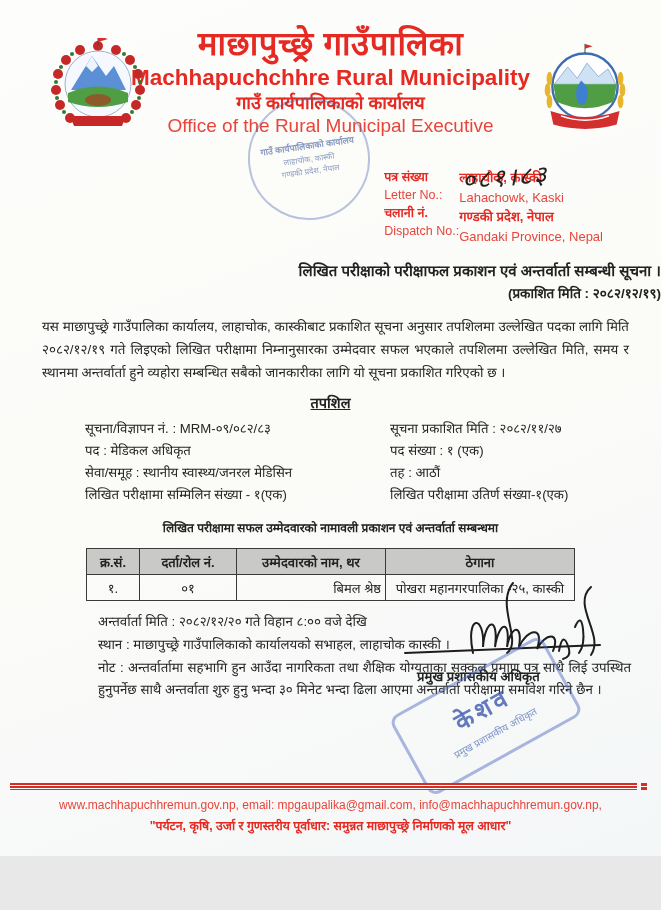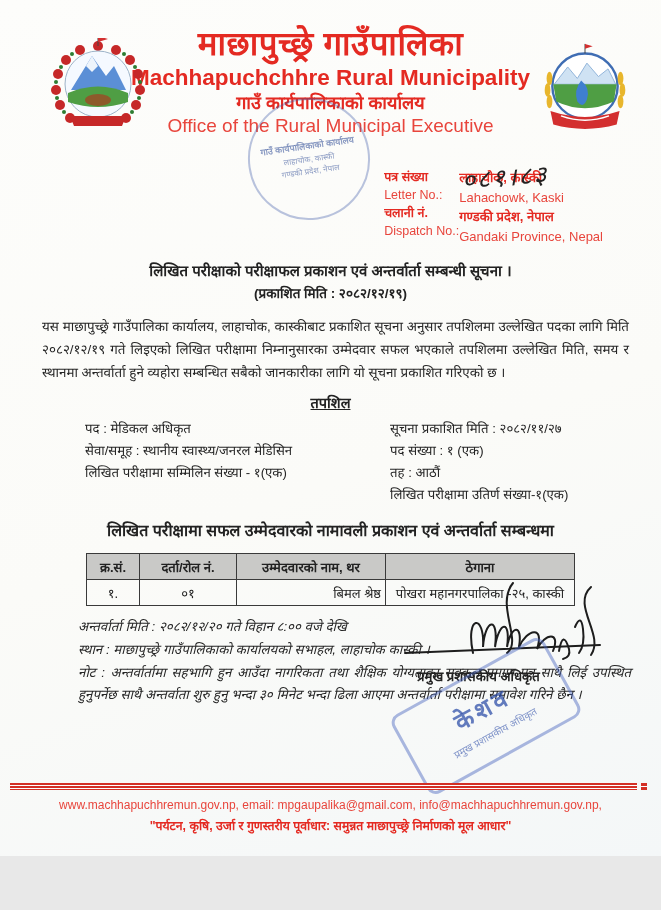--- a/index.html
+++ b/index.html
@@ -36,46 +36,46 @@
   .ref .en{color:#e8453c;}
   .hand{
     position:absolute;left:78px;top:-8px;color:#222;font-size:25px;
     font-style:italic;transform:rotate(-4deg);font-family:"DejaVu Serif",serif;
     letter-spacing:2px;white-space:nowrap;
   }
   .addr{font-size:13px;line-height:1.5;text-align:left;}
   .addr .np{color:#e42a22;font-weight:bold;}
   .addr .en{color:#e8453c;}
   
-  .subject{text-align:center;margin-top:14px;}
+  .subject{text-align:right;margin-top:14px;}
   .subject .line1{font-size:15px;font-weight:bold;color:#222;}
   .subject .line2{font-size:13.5px;font-weight:bold;color:#222;margin-top:4px;}
   
   .bodypara{
     margin:14px 32px 0 42px;font-size:13.4px;line-height:1.7;text-align:justify;
     font-weight:500;color:#262626;
   }
   
   .tapasil{ text-align:center;margin-top:8px;font-size:14.5px;font-weight:bold;
     text-decoration:underline;color:#222;}
   .details{display:flex;margin:6px 40px 0 85px;font-size:13.2px;font-weight:500;color:#262626;}
   .details .col{line-height:1.65;}
   .details .col.l{width:305px;}
   .details .col.r{flex:1;}
   
-  .result-head{text-align:center;margin-top:14px;font-size:16px;font-weight:bold;color:#222;}
+  .result-head{text-align:center;margin-top:14px;font-size:12px;font-weight:bold;color:#222;}
   table.result{border-collapse:collapse;margin:12px auto 0 86px;width:489px;
     font-size:13px;color:#222;}
   table.result th,table.result td{border:1.6px solid #3a3a3a;padding:2px 4px;height:21px;}
   table.result th{background:#c9c9c7;font-weight:bold;text-align:center;}
   td.c{text-align:center;}
   td.l{text-align:right;padding-left:8px;}
   
-  .interview{margin:10px 30px 0 78px;font-size:13.3px;line-height:1.7;
-    font-weight:500;color:#262626;text-align:justify;font-style:italic;}
+  .interview{margin:10px 30px 0 98px;font-size:13.3px;line-height:1.7;
+    font-weight:500;color:#262626;text-align:justify;}
   
   .sig-wrap{position:absolute;left:395px;top:575px;width:230px;height:210px;pointer-events:none;}
   .sig-svg{position:absolute;left:0;top:0;}
   .sig-title{position:absolute;left:22px;top:92px;font-size:13.2px;font-weight:bold;color:#222;}
   .name-stamp{
     position:absolute;left:4px;top:96px;width:168px;height:84px;
     border:3px solid rgba(70,100,190,0.45);border-radius:10px;
     transform:rotate(-29deg);display:flex;flex-direction:column;
     align-items:center;justify-content:center;color:rgba(48,80,170,0.75);
   }
@@ -205,20 +205,21 @@
   <div class="subject">
     <div class="line1">लिखित परीक्षाको परीक्षाफल प्रकाशन एवं अन्तर्वार्ता सम्बन्धी सूचना ।</div>
     <div class="line2">(प्रकाशित मिति : २०८२/१२/१९)</div>
   </div>
 
   <div class="bodypara">यस माछापुच्छ्रे गाउँपालिका कार्यालय, लाहाचोक, कास्कीबाट प्रकाशित सूचना अनुसार तपशिलमा उल्लेखित पदका लागि मिति २०८२/१२/१९ गते लिइएको लिखित परीक्षामा निम्नानुसारका उम्मेदवार सफल भएकाले तपशिलमा उल्लेखित मिति, समय र स्थानमा अन्तर्वार्ता हुने व्यहोरा सम्बन्धित सबैको जानकारीका लागि यो सूचना प्रकाशित गरिएको छ ।</div>
 
   <div class="tapasil">तपशिल</div>
   <div class="details">
     <div class="col l">
+      <div>सूचना/विज्ञापन नं. : MRM-०९/०८२/८३</div>
       <div>पद : मेडिकल अधिकृत</div>
       <div>सेवा/समूह : स्थानीय स्वास्थ्य/जनरल मेडिसिन</div>
       <div>लिखित परीक्षामा सम्मिलिन संख्या - १(एक)</div>
     </div>
     <div class="col r">
       <div>सूचना प्रकाशित मिति : २०८२/११/२७</div>
       <div>पद संख्या : १ (एक)</div>
       <div>तह : आठौं</div>
       <div>लिखित परीक्षामा उतिर्ण संख्या-१(एक)</div>
     </div>

